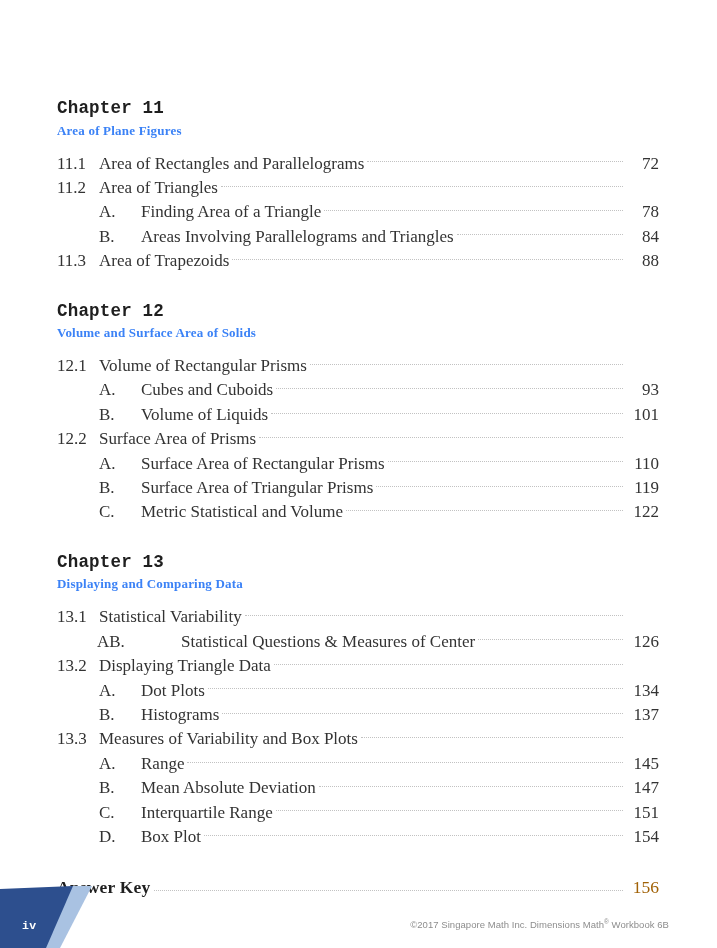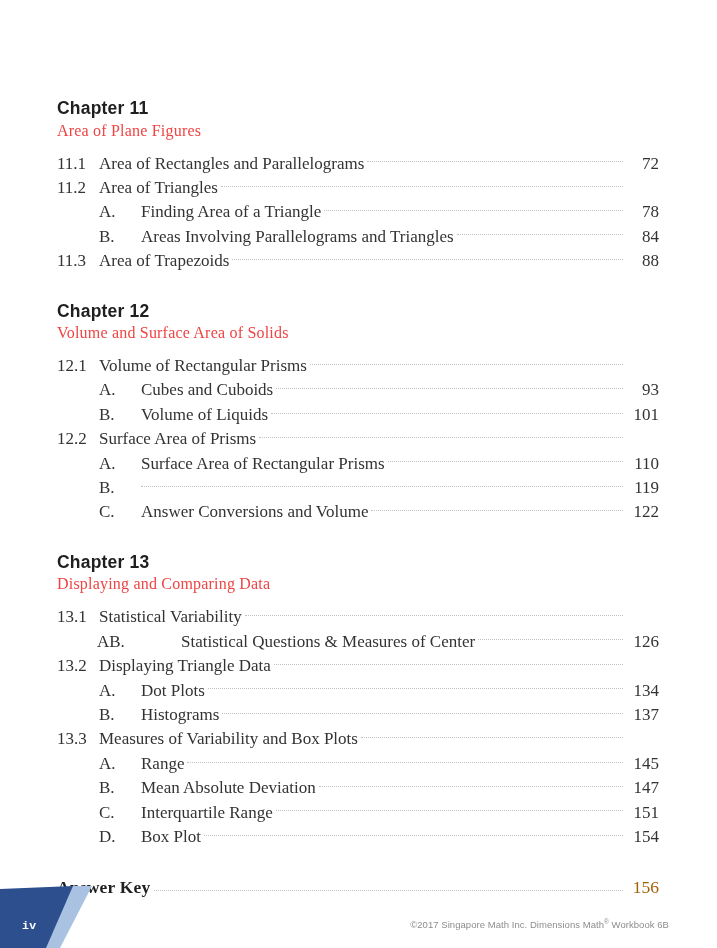--- a/index.html
+++ b/index.html
@@ -30,34 +30,34 @@
     left: 57px;
     top: 98px;
     width: 602px;
   }
 
   
   .chapter-block { margin-bottom: 0; }
   .chapter-block + .chapter-block { margin-top: 27px; }
 
   .chapter-heading {
-    font-family: Liberation Sans, sans-serif;
+    font-family: Liberation Mono, monospace;
     font-weight: bold;
     font-size: 17.5px;
     line-height: 21.5px;
     letter-spacing: 0.2px;
     color: #1f1f1f;
   }
   .chapter-title {
     font-family: "Liberation Serif", "DejaVu Serif", serif;
-    font-weight: normal;
-    font-size: 16px;
+    font-weight: bold;
+    font-size: 13px;
     line-height: 22px;
     letter-spacing: 0.2px;
-    color: #ef4444;
+    color: #3b82f6;
   }
 
   .entries { margin-top: 10px; }
 
   
   .entry {
     display: flex;
     align-items: center;
     font-size: 17px;
     line-height: 24.4px;
@@ -251,26 +251,27 @@
             <span class="pagenum"></span>
           </div>
           <div class="entry sub">
             <span class="num">A.</span>
             <span class="label">Surface Area of Rectangular Prisms</span>
             <span class="leader"></span>
             <span class="pagenum">110</span>
           </div>
           <div class="entry sub">
             <span class="num">B.</span>
+            <span class="label">Surface Area of Triangular Prisms</span>
             <span class="leader"></span>
             <span class="pagenum">119</span>
           </div>
           <div class="entry sub">
             <span class="num">C.</span>
-            <span class="label">Answer Conversions and Volume</span>
+            <span class="label">Metric Statistical and Volume</span>
             <span class="leader"></span>
             <span class="pagenum">122</span>
           </div>
         </div>
       </div>
       <div class="chapter-block">
         <div class="chapter-heading">Chapter 13</div>
         <div class="chapter-title">Displaying and Comparing Data</div>
         <div class="entries">
           <div class="entry section no-leader-page">

